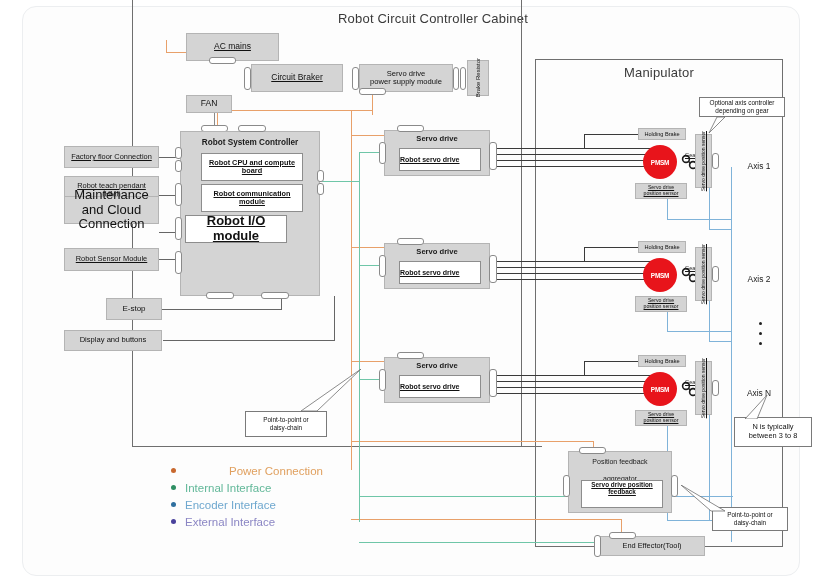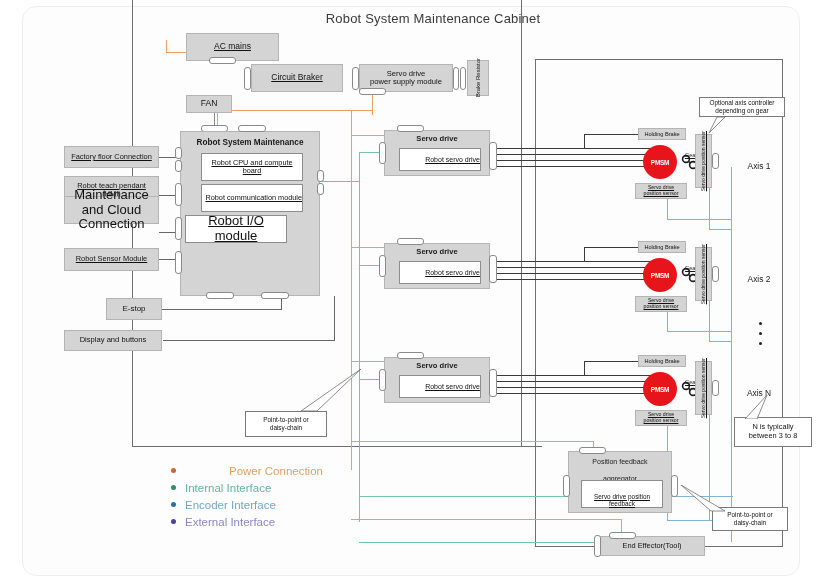--- a/index.html
+++ b/index.html
@@ -7,21 +7,21 @@
   #page{position:relative;width:818px;height:588px;background:#ffffff;overflow:hidden;}
   #card{position:absolute;left:22px;top:6px;width:776px;height:568px;background:#fdfdfd;
         border:1px solid #eceef0;border-radius:14px;}
   .abs{position:absolute;box-sizing:border-box;}
 
   
   .gbox{background:#d4d4d4;border:1px solid #b4b4b4;display:flex;align-items:center;
         justify-content:center;text-align:center;color:#111;line-height:1.12;}
   .gbox.underline span{text-decoration:underline;}
   .wbox{background:#ffffff;border:1px solid #8d8d8d;display:flex;align-items:center;
-        justify-content:flex-end;text-align:center;color:#111;line-height:1.12;}
+        justify-content:flex-start;text-align:center;color:#111;line-height:1.12;font-weight:bold;}
   .wbox.underline span{text-decoration:underline;}
   .callout{background:#ffffff;border:1px solid #7a7a7a;display:flex;align-items:center;
            justify-content:center;text-align:center;color:#111;line-height:1.2;font-size:6.4px;}
   .plainlabel{color:#1a1a1a;display:flex;align-items:center;justify-content:center;text-align:center;margin-top:6px;}
 
   
   .frame{border:1px solid #6f6f6f;background:transparent;}
   .frame-title{position:absolute;color:#3a3a3a;font-size:13px;letter-spacing:.2px;}
 
   
@@ -49,25 +49,26 @@
   .dots i{display:block;width:3px;height:3px;border-radius:50%;background:#222;}
 </style>
 </head>
 <body>
 
 <div id="page">
   <div id="card">
 
     <div class="abs frame" style="left:109px;top:-10px;width:0;height:450px;border:0;border-left:1px solid #6f6f6f;"></div>
     <div class="abs" style="left:109px;top:439px;width:410px;height:0;border-top:1px solid #6f6f6f;"></div>
-    <div class="abs frame-title" style="left:280px;top:4px;width:260px;text-align:center;">Robot System Maintenance Cabinet</div>
+    <div class="abs frame-title" style="left:280px;top:4px;width:260px;text-align:center;">Robot Circuit Controller Cabinet</div>
 
     <div class="abs" style="left:498px;top:-10px;width:0;height:450px;border-left:1px solid #6f6f6f;"></div>
 
     <div class="abs frame" style="left:512px;top:52px;width:248px;height:488px;"></div>
+    <div class="abs frame-title" style="left:512px;top:58px;width:248px;text-align:center;">Manipulator</div>
 
     <div class="ln h" style="left:143px;top:45px;width:52px;border-color:#e8a06a;"></div>
     <div class="ln v" style="left:143px;top:33px;height:13px;border-color:#e8a06a;"></div>
     <div class="ln h" style="left:291px;top:63px;width:26px;border-color:#e8a06a;"></div>
     <div class="ln v" style="left:349px;top:80px;height:28px;border-color:#e8a06a;"></div>
     <div class="ln h" style="left:194px;top:103px;width:156px;border-color:#e8a06a;"></div>
     <div class="ln v" style="left:194px;top:103px;height:28px;border-color:#e8a06a;"></div>
     <div class="ln v" style="left:328px;top:103px;height:360px;border-color:#e8a06a;"></div>
     <div class="ln h" style="left:328px;top:128px;width:54px;border-color:#e8a06a;"></div>
     <div class="ln h" style="left:328px;top:240px;width:54px;border-color:#e8a06a;"></div>
@@ -137,21 +138,21 @@
       <span class="vtext">Brake Resistor</span>
     </div>
 
     <div class="abs gbox" style="left:163px;top:88px;width:46px;height:18px;font-size:8.5px;">
       <span>FAN</span>
     </div>
     <div class="abs port" style="left:178px;top:118px;width:27px;height:7px;"></div>
     <div class="ln v" style="left:191px;top:106px;height:13px;border-left:1px solid #8a8a8a;"></div>
 
     <div class="abs gbox" style="left:157px;top:124px;width:140px;height:165px;display:block;">
-      <div class="plainlabel" style="height:15px;font-size:8.2px;font-weight:bold;margin-top:3px;">Robot System Maintenance</div>
+      <div class="plainlabel" style="height:15px;font-size:8.2px;font-weight:bold;margin-top:3px;">Robot System Controller</div>
       <div class="wbox underline" style="position:absolute;left:20px;top:21px;width:100px;height:26px;font-size:7.3px;">
         <span>Robot CPU and compute board</span>
       </div>
       <div class="wbox underline" style="position:absolute;left:20px;top:52px;width:100px;height:26px;font-size:7.3px;">
         <span>Robot communication module</span>
       </div>
       <div class="wbox underline" style="position:absolute;left:4px;top:83px;width:100px;height:26px;font-size:13px;">
         <span>Robot I/O module</span>
       </div>
     </div>

